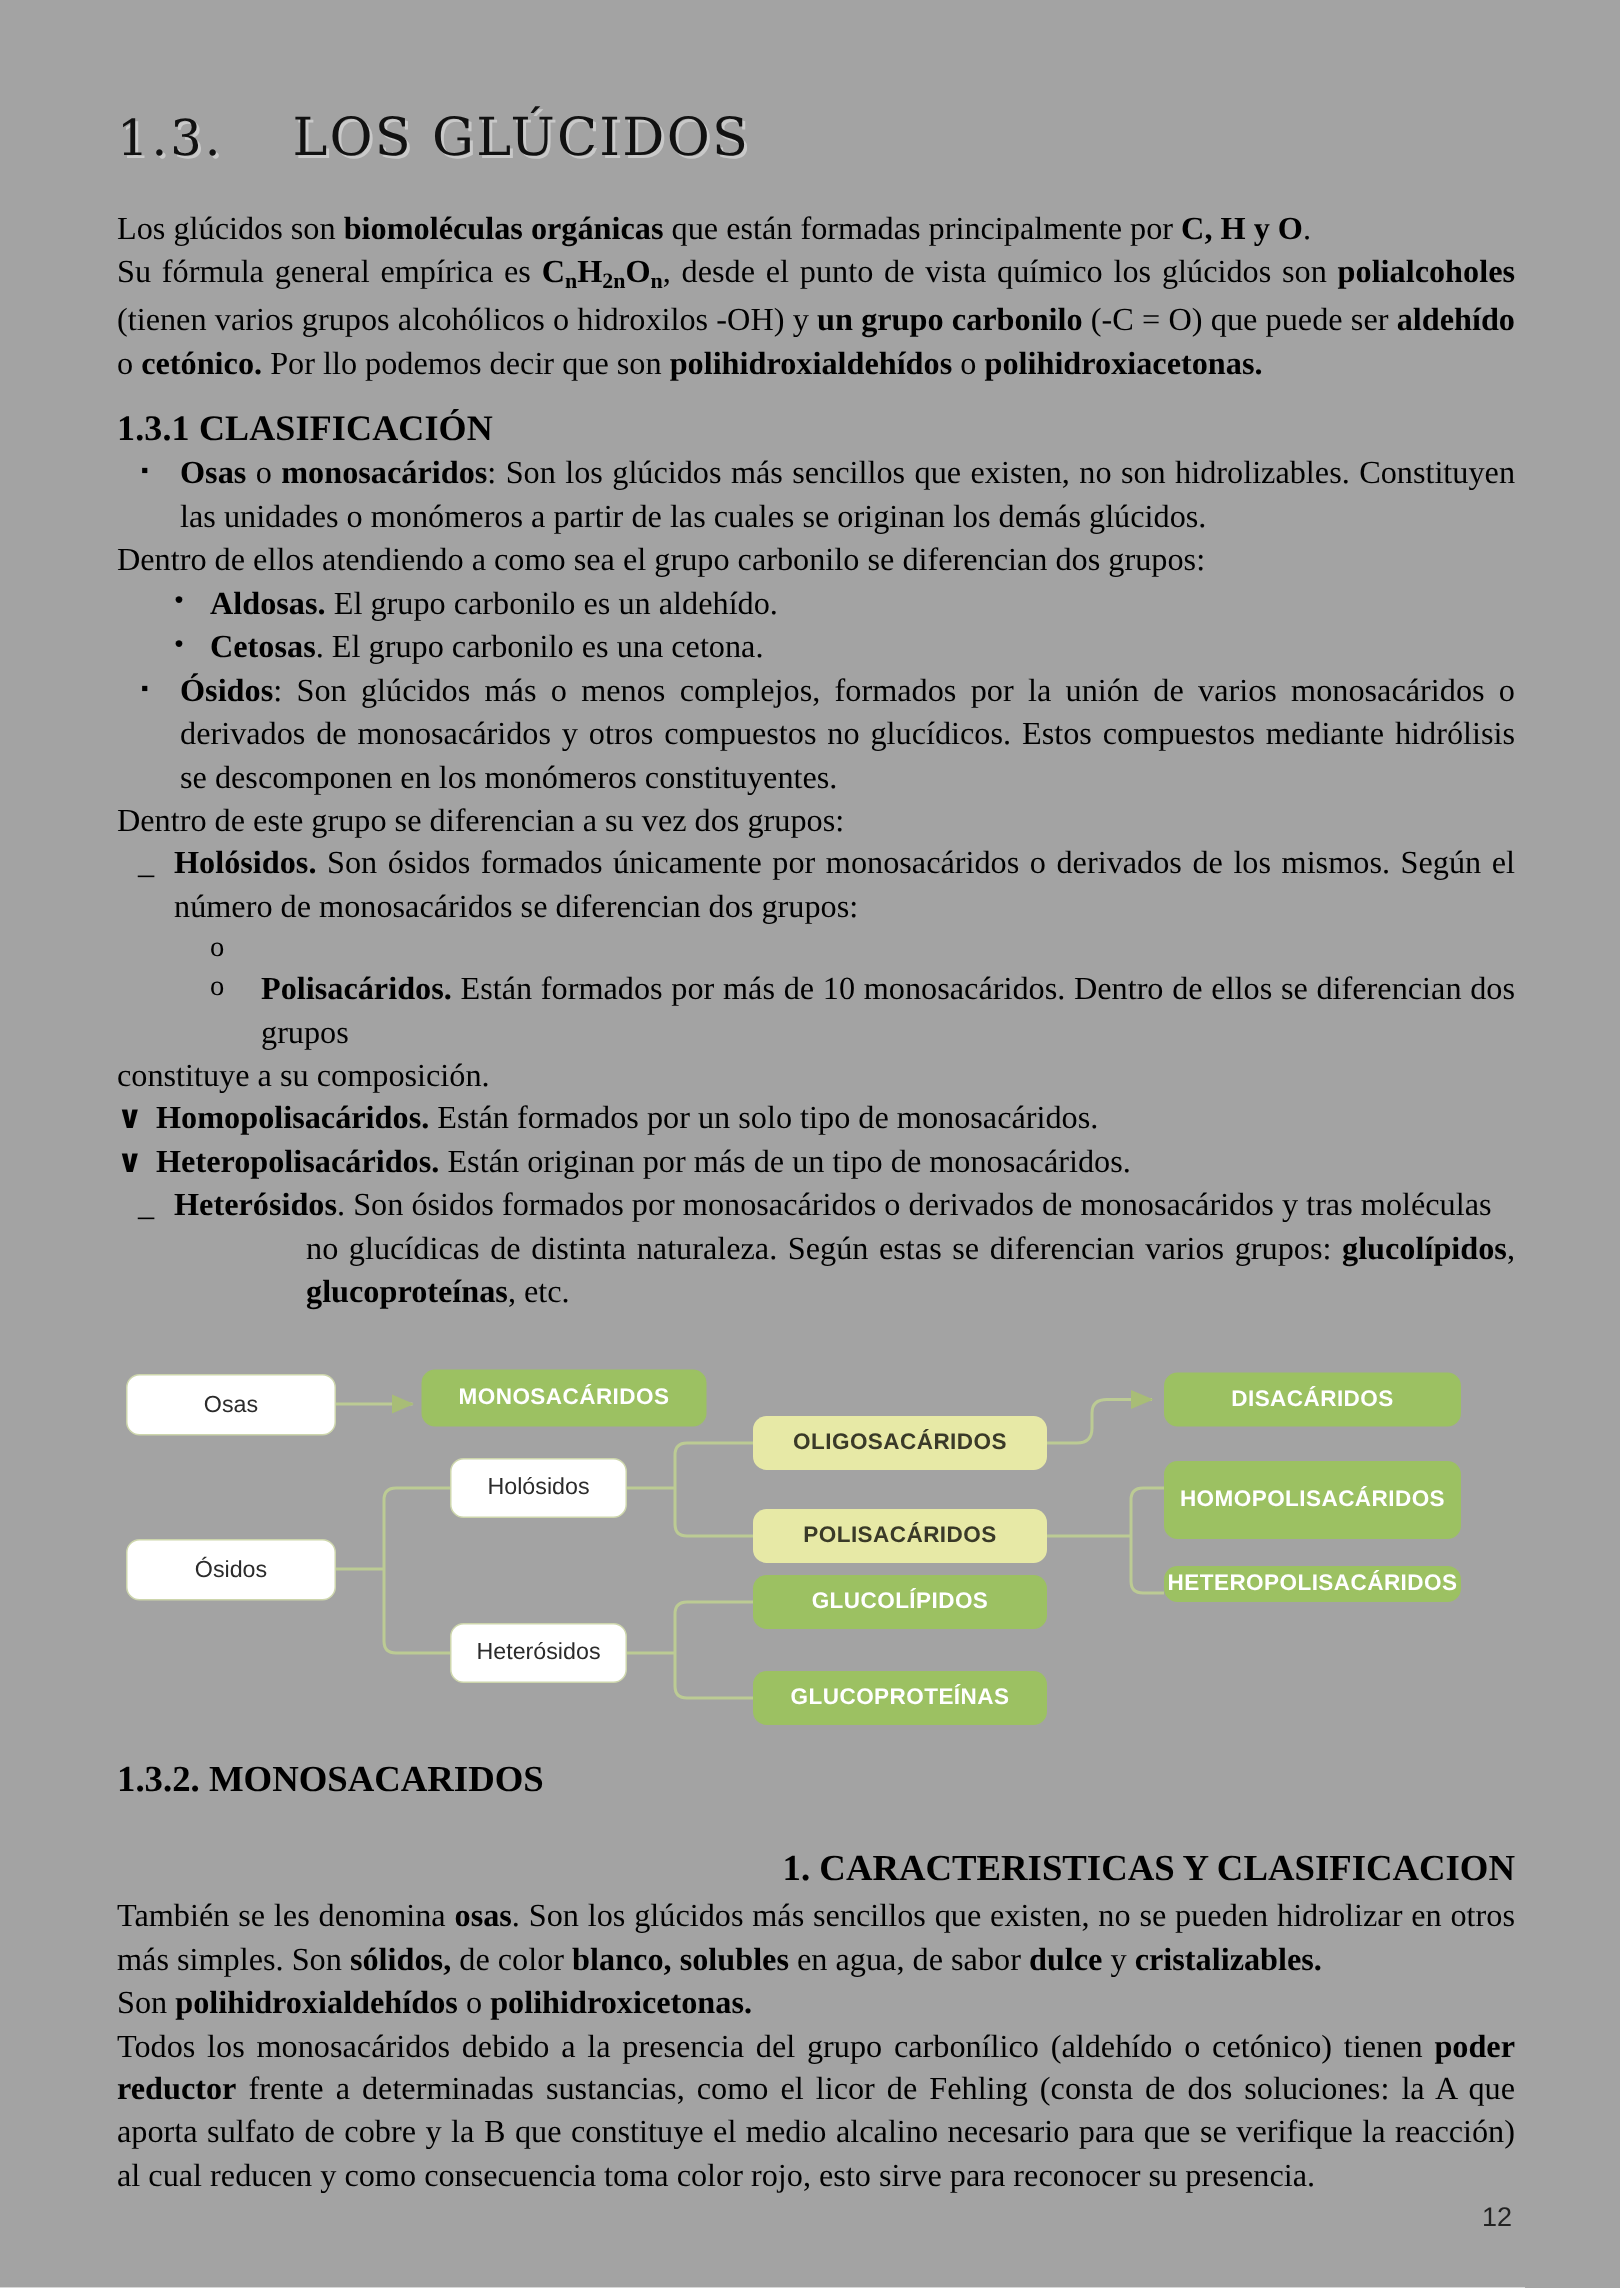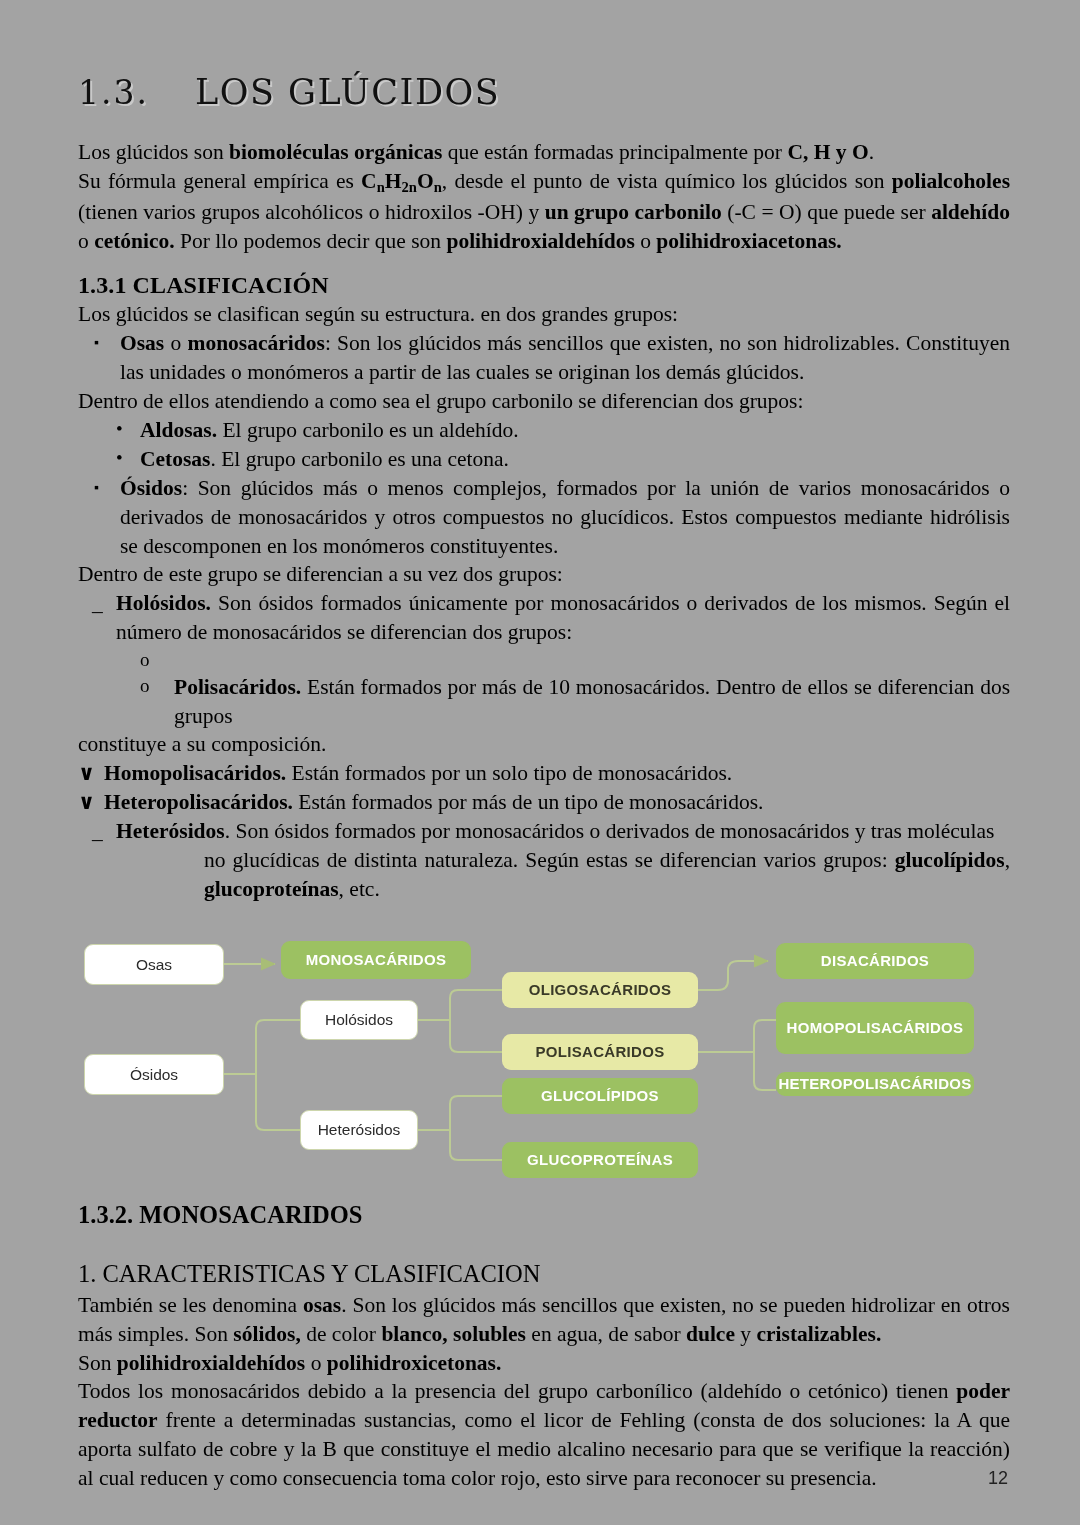--- a/index.html
+++ b/index.html
@@ -61,23 +61,24 @@
     letter-spacing: 0.1px;
   }
   h2.sec2 {
     font-size: 24.5px;
     font-weight: bold;
     margin: 24px 0 0 0;
     line-height: 1.2;
   }
   h2.sec3 {
     font-size: 24.5px;
-    font-weight: normal;
+    font-weight: bold;
     margin: 30px 0 2px 0;
     line-height: 1.2;
+    text-align: right;
   }
 
   
   .li {
     display: flex;
     font-size: 21.5px;
     line-height: 1.345;
   }
   .li .mk {
     flex: 0 0 auto;
@@ -171,21 +172,20 @@
   <div class="content">
 
     <h1 class="doc-title"><span class="tnum">1.3.</span>    <span class="ttext">LOS GLÚCIDOS</span></h1>
 
     <p class="para intro nojust"><span>Los glúcidos son </span><b>biomoléculas orgánicas</b><span> que están formadas principalmente por </span><b>C, H y O</b><span>.</span></p>
 
     <p class="para"><span>Su fórmula general empírica es </span><b><span>C</span><sub>n</sub><span>H</span><sub>2n</sub><span>O</span><sub>n</sub></b><span>, desde el punto de vista químico los glúcidos son </span><b>polialcoholes</b><span> (tienen varios grupos alcohólicos o hidroxilos -OH) y </span><b>un grupo carbonilo</b><span> (-C = O) que puede ser </span><b>aldehído</b><span> o </span><b>cetónico.</b><span> Por llo podemos decir que son </span><b>polihidroxialdehídos</b><span> o </span><b>polihidroxiacetonas.</b></p>
 
     <h2 class="sec">1.3.1 CLASIFICACIÓN</h2>
 
-    <p class="para nojust">Los glúcidos se clasifican según su estructura. en dos grandes grupos:</p>
 
     <div class="li lvl-sq">
       <span class="mk">▪</span>
       <span class="tx"><b>Osas</b><span> o </span><b>monosacáridos</b><span>: Son los glúcidos más sencillos que existen, no son hidrolizables. Constituyen las unidades o monómeros a partir de las cuales se originan los demás glúcidos.</span></span>
     </div>
 
     <p class="para nojust">Dentro de ellos atendiendo a como sea el grupo carbonilo se diferencian dos grupos:</p>
 
     <div class="li lvl-dot">
       <span class="mk">•</span>
@@ -220,21 +220,21 @@
 
     <p class="para nojust">constituye a su composición.</p>
 
     <div class="li lvl-v">
       <span class="mk">∨</span>
       <span class="tx flow-out"><b>Homopolisacáridos.</b><span> Están formados por un solo tipo de monosacáridos.</span></span>
     </div>
 
     <div class="li lvl-v">
       <span class="mk">∨</span>
-      <span class="tx flow-out"><b>Heteropolisacáridos.</b><span> Están formados por más de un tipo de monosacáridos.</span></span>
+      <span class="tx flow-out"><b>Heteropolisacáridos.</b><span> Están originan por más de un tipo de monosacáridos.</span></span>
     </div>
 
     <div class="li lvl-het">
       <span class="mk">_</span>
       <span class="tx flow-out"><b>Heterósidos</b><span>. Son ósidos formados por monosacáridos o derivados de monosacáridos y tras moléculas</span></span>
     </div>
 
     <p class="para het-ind"><span>no glucídicas de distinta naturaleza. Según estas se diferencian varios grupos: </span><b>glucolípidos</b><span>, </span><b>glucoproteínas</b><span>, etc.</span></p>
 
     <div class="chart">

